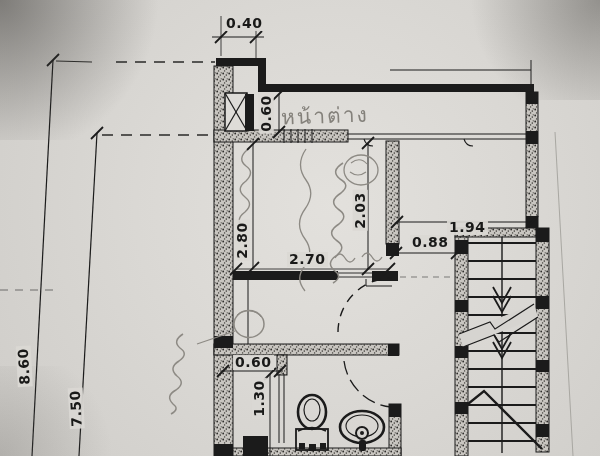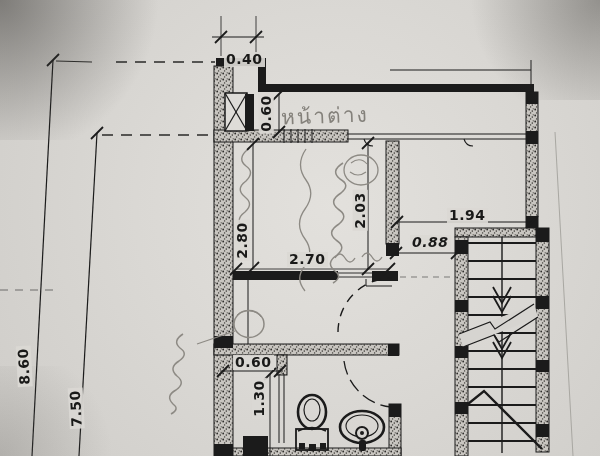--- a/index.html
+++ b/index.html
@@ -220,28 +220,28 @@
       <path stroke-width="1.4" d="M247,150 q-10,9 -1,16 q9,6 0,15 q-11,8 -1,16 q9,7 0,15 q-11,8 -1,16"></path>
       <path stroke-width="1.3" d="M306,149 q-11,16 0,31 q10,14 -1,29 q-11,15 0,30 q10,14 -1,28 q-9,12 1,24"></path>
       <path stroke-width="1.5" d="M343,163 q-13,8 -3,16 q11,6 1,14 q-13,8 -3,16 q11,7 1,15 q-13,8 -3,16 q11,7 1,15 q-12,8 -2,16 q8,6 -2,12"></path>
       <ellipse cx="361" cy="170" rx="17" ry="15" stroke-width="1.3"></ellipse>
       <path d="M351,163 q9,-7 16,1 M350,172 q8,6 16,0" stroke-width="1.1"></path>
       <path d="M335,258 q5,-8 10,0 q5,8 10,0" stroke-width="1.3"></path>
       <path d="M362,257 q5,-8 10,0 q5,8 10,0" stroke-width="1.3"></path>
     </g>
   </svg>
 
-  <div class="dim" style="left:224px;top:16px;margin-top:36px;">0.40</div>
+  <div class="dim" style="left:224px;top:16px;">0.40</div>
   <div class="dim rot90" style="left:246px;top:106px;">0.60</div>
   <div class="hand" style="left:281px;top:99px;">หน้าต่าง</div>
   <div class="dim rot90" style="left:222px;top:233px;">2.80</div>
   <div class="dim" style="left:287px;top:252px;">2.70</div>
   <div class="dim rot90" style="left:340px;top:203px;">2.03</div>
-  <div class="dim" style="left:447px;top:208px;">1.94</div>
-  <div class="dim" style="left:410px;top:235px;font-style:italic;">0.88</div>
+  <div class="dim" style="left:447px;top:220px;">1.94</div>
+  <div class="dim" style="left:410px;top:235px;">0.88</div>
   <div class="dim" style="left:233px;top:355px;">0.60</div>
   <div class="dim rot90" style="left:239px;top:391px;">1.30</div>
   <div class="dim rot93" style="left:4px;top:359px;">8.60</div>
   <div class="dim rot93" style="left:56px;top:401px;">7.50</div>
 
   <div class="corner c-tl"></div>
   <div class="corner c-tr"></div>
   <div class="corner c-bl"></div>
 </div>
 

